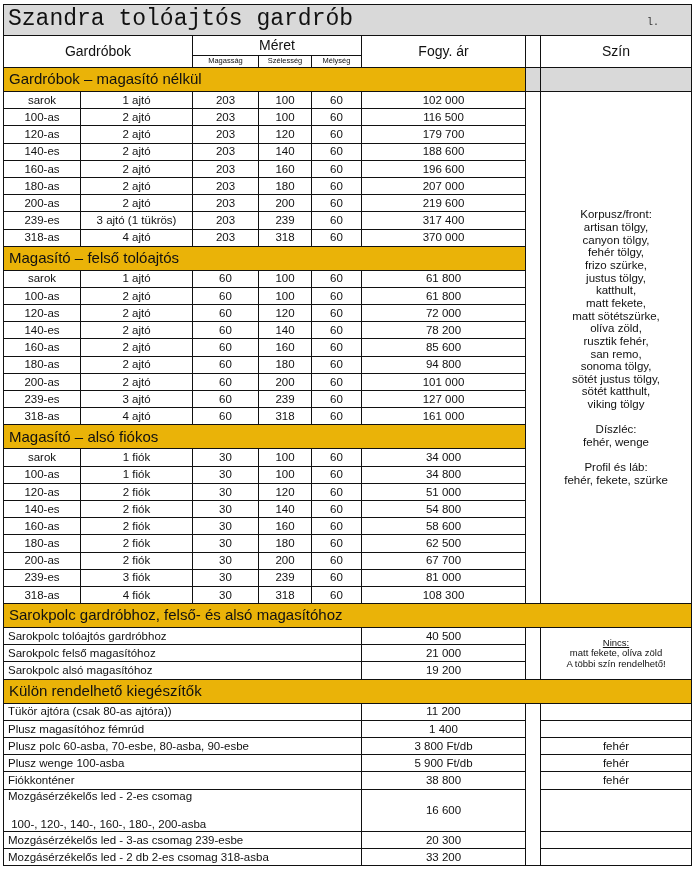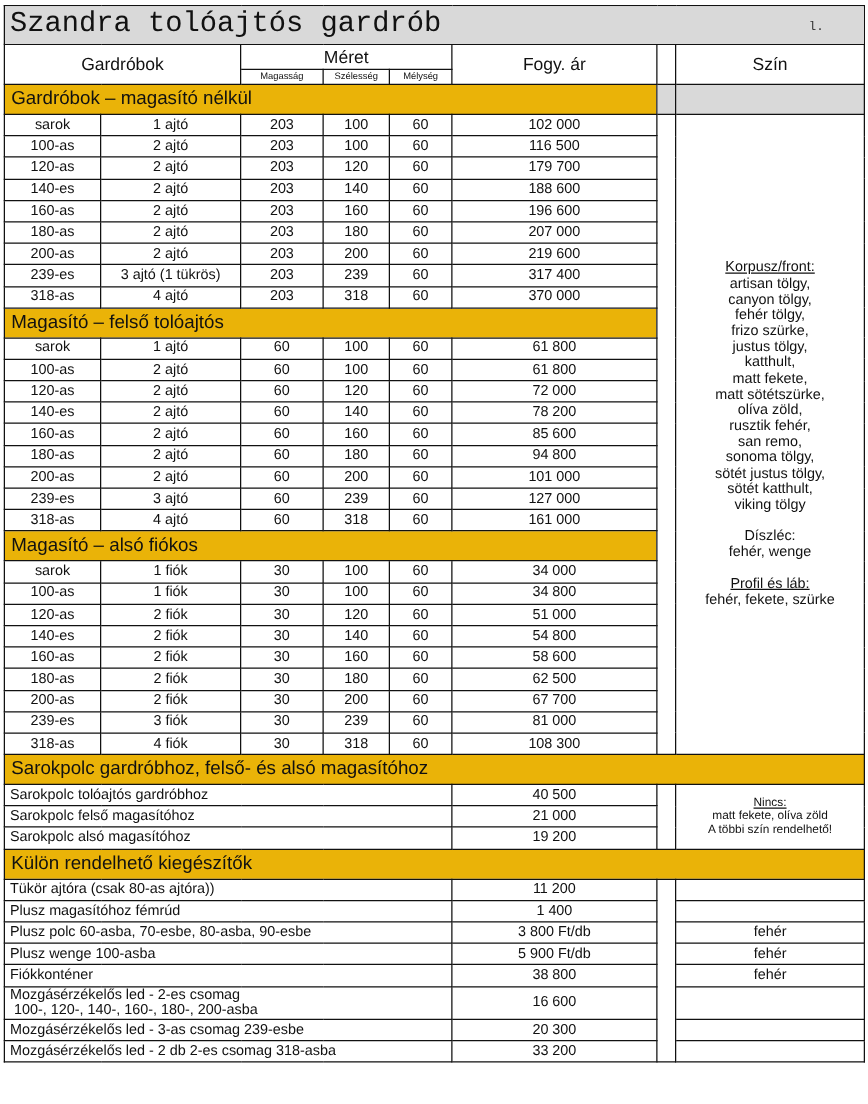--- a/index.html
+++ b/index.html
@@ -14,21 +14,21 @@
   .title .mark { position: absolute; right: 32px; top: 12px; font-size: 10px; color: #333; }
   .hdr { font-size: 14px !important; }
   .sub { font-size: 7.5px !important; height: 11px; margin-top: 35px; }
   .meret { height: 19px; font-size: 14px !important; }
   .sec { background: #eab308; text-align: left !important; padding-left: 5px !important;
          font-size: 15px !important; height: 23px; }
   .secgray { background: #d9d9d9; }
   tr.row td { height: 16.2px; }
   .left { text-align: left !important; padding-left: 4px !important; }
   .color-cell { white-space: normal !important; font-size: 11.5px; line-height: 17.2px; vertical-align: middle; }
-  .color-cell .u { text-decoration: underline; }
+  .color-cell .u { }
   .small-note { white-space: normal !important; font-size: 9.5px !important; line-height: 14px; margin-left: 11px; }
   .small-note .u { text-decoration: underline; }
   .tall td { height: 34px; }
   .wrap2 { white-space: normal !important; line-height: 17px; }
 </style>
 </head>
 <body>
 
 <table class="sheet">
   <colgroup>
@@ -368,21 +368,21 @@
       <tr class="row">
         <td colspan="5" class="left">
           <div>Fiókkonténer</div>
         </td>
         <td>38 800</td>
         <td>fehér</td>
       </tr>
       <tr class="row tall">
         <td colspan="5" class="left wrap2">
           <div>Mozgásérzékelős led - 2-es csomag</div>
-          <div style="white-space: pre;"> 100-, 120-, 140-, 160-, 180-, 200-asba</div>
+          <div style="white-space: pre; margin-top: 16px;"> 100-, 120-, 140-, 160-, 180-, 200-asba</div>
         </td>
         <td>16 600</td>
         <td></td>
       </tr>
       <tr class="row">
         <td colspan="5" class="left">
           <div>Mozgásérzékelős led - 3-as csomag 239-esbe</div>
         </td>
         <td>20 300</td>
         <td></td>

